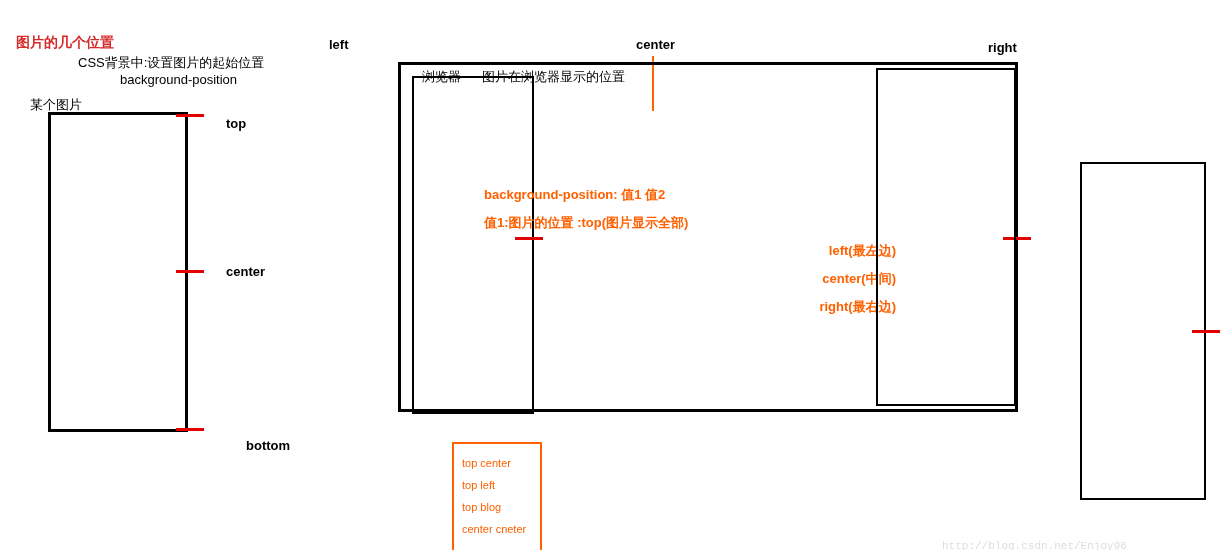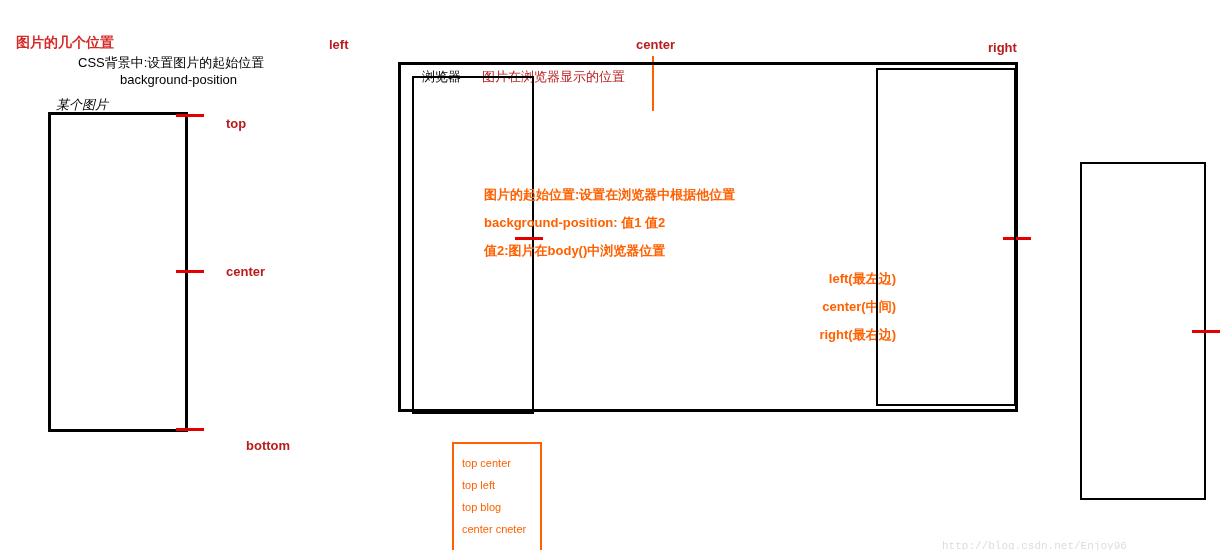--- a/index.html
+++ b/index.html
@@ -6,21 +6,21 @@
     body {
       font-family: "Microsoft YaHei", Arial, sans-serif;
       font-size: 13px;
       width: 1231px;
       height: 550px;
       position: relative;
       background: #fff;
     }
     .abs { position: absolute; }
     .red { color: #d62a2a; }
-    .orange { color: #b91c1c; }
+    .orange { color: #000000; }
     .black { color: #000; }
     .bold { font-weight: bold; }
 
     
     .left-box {
       left: 36px; top: 100px;
       width: 140px; height: 320px;
       border: 3px solid #000;
     }
     
@@ -91,21 +91,21 @@
       font-family: "Courier New", monospace;
       font-size: 11px;
     }
   </style>
 </head>
 <body>
 
 <div class="abs red bold" style="left:4px; top:22px; font-size:14px;">图片的几个位置</div>
 <div class="abs black" style="left:66px; top:42px;">CSS背景中:设置图片的起始位置</div>
 <div class="abs black" style="left:108px; top:60px;">background-position</div>
-<div class="abs black" style="left:44px; top:84px;font-style:italic;">某个图片</div>
+<div class="abs black" style="left:18px; top:84px;">某个图片</div>
 
 <div class="abs left-box"></div>
 
 <div class="abs tick" style="left:164px; top:102px;"></div>
 <div class="abs orange bold" style="left:214px; top:104px;">top</div>
 
 <div class="abs tick" style="left:164px; top:258px;"></div>
 <div class="abs orange bold" style="left:214px; top:252px;">center</div>
 
 <div class="abs tick" style="left:164px; top:416px;"></div>
@@ -126,23 +126,22 @@
 
 <div class="abs edge-box"></div>
 
 <div class="abs tick" style="left:503px; top:225px;"></div>
 <div class="abs tick" style="left:991px; top:225px;"></div>
 
 <div class="abs right-box"></div>
 <div class="abs tick" style="left:1180px; top:318px;"></div>
 
 <div class="abs desc-block">
-  <div>图片的起始位置:设置在浏览器中根据他位置</div>
   <div>background-position: 值1 值2</div>
-  <div>值2:图片在body()中浏览器位置</div>
+  <div>值1:图片的位置 :top(图片显示全部)</div>
   <div class="indent2">left(最左边)</div>
   <div class="indent2">center(中间)</div>
   <div class="indent2">right(最右边)</div>
 </div>
 
 <div class="abs combo-box">
   <div>top  center</div>
   <div>top left</div>
   <div>top blog</div>
   <div>center cneter</div>

